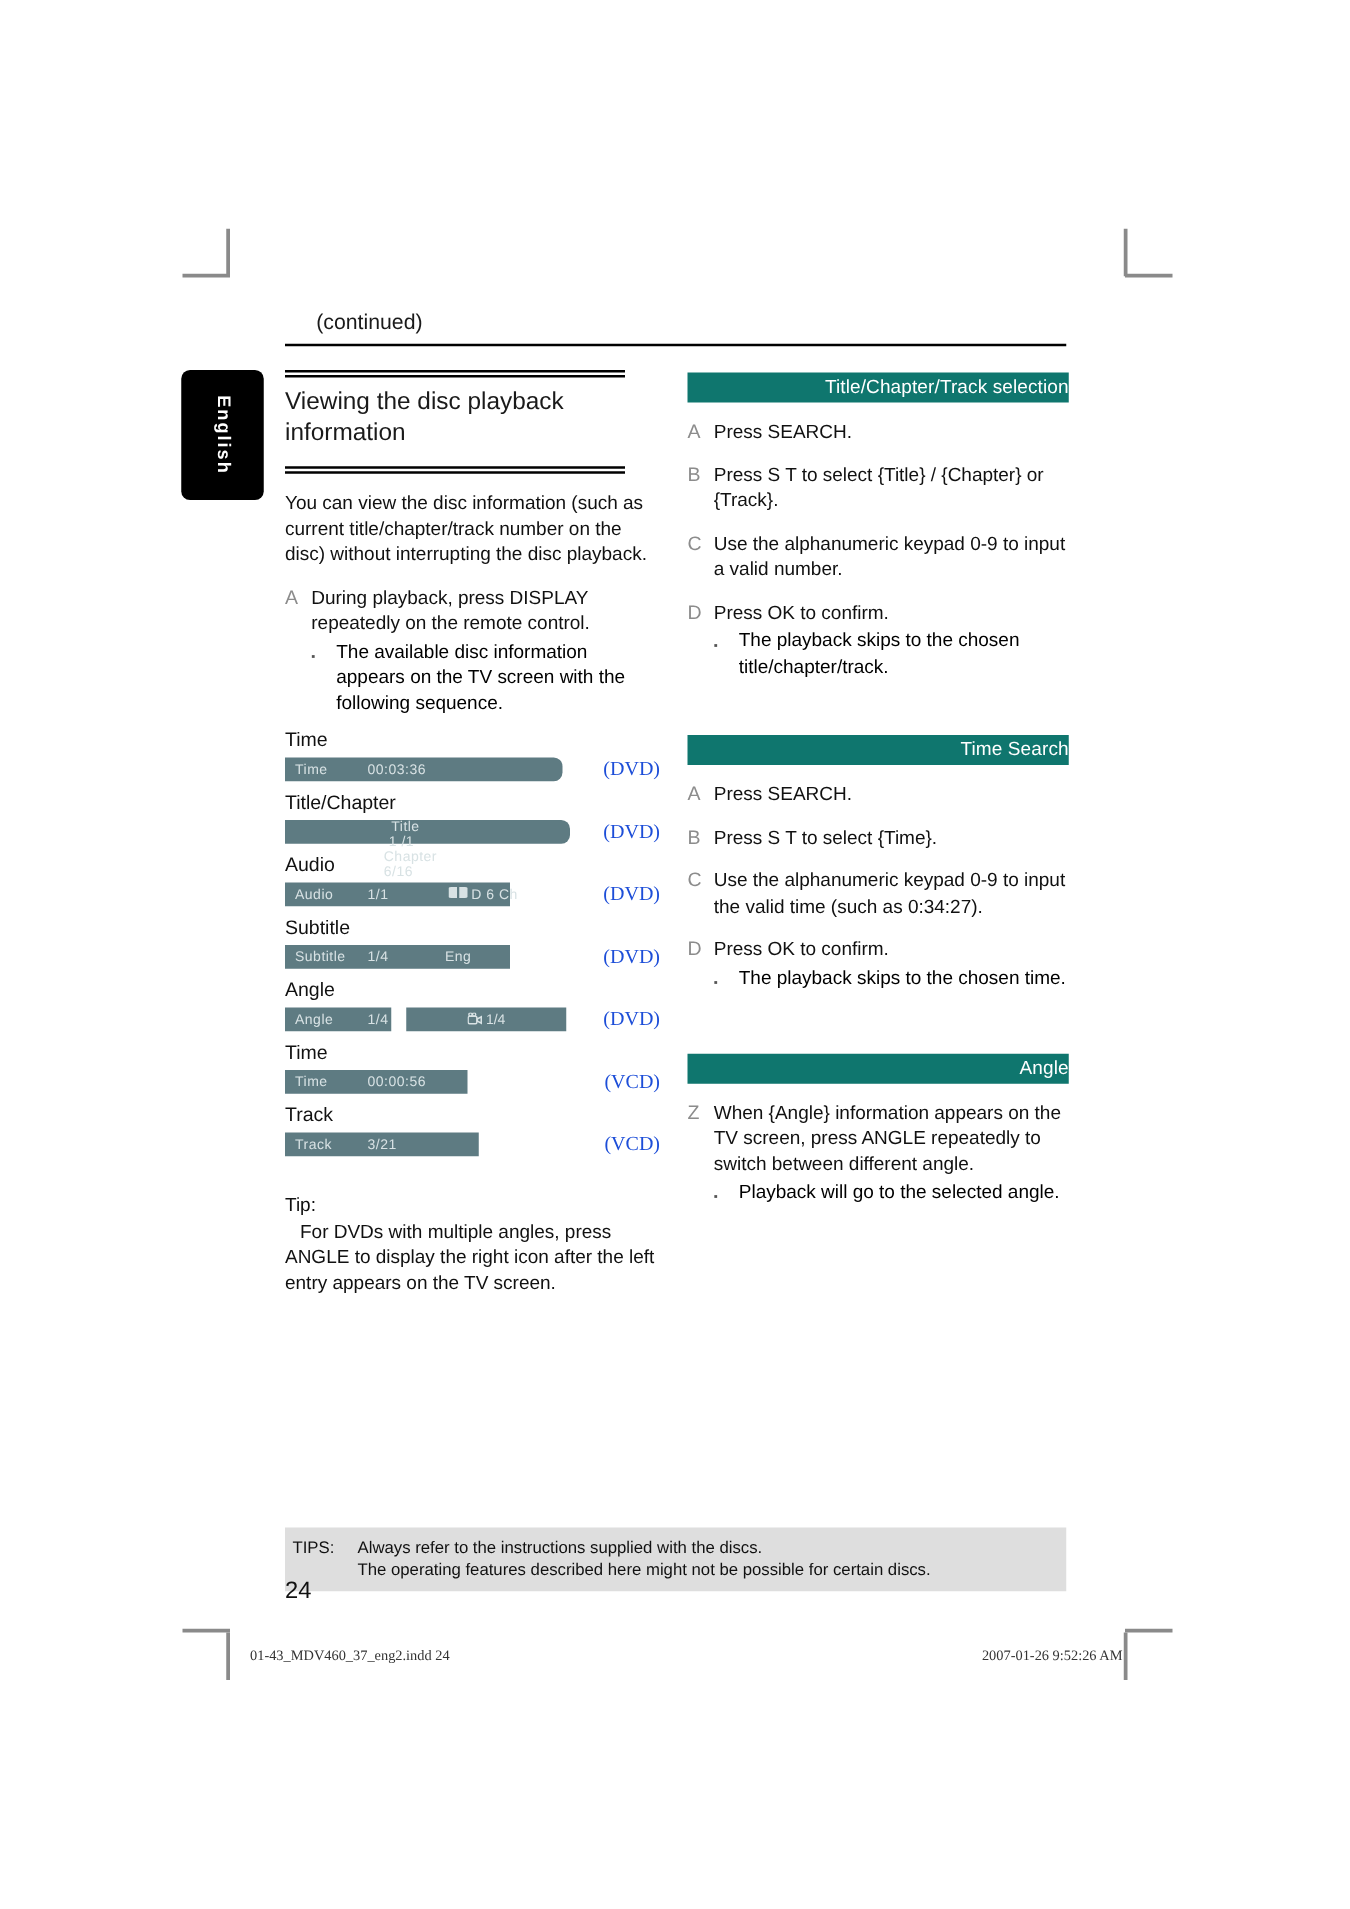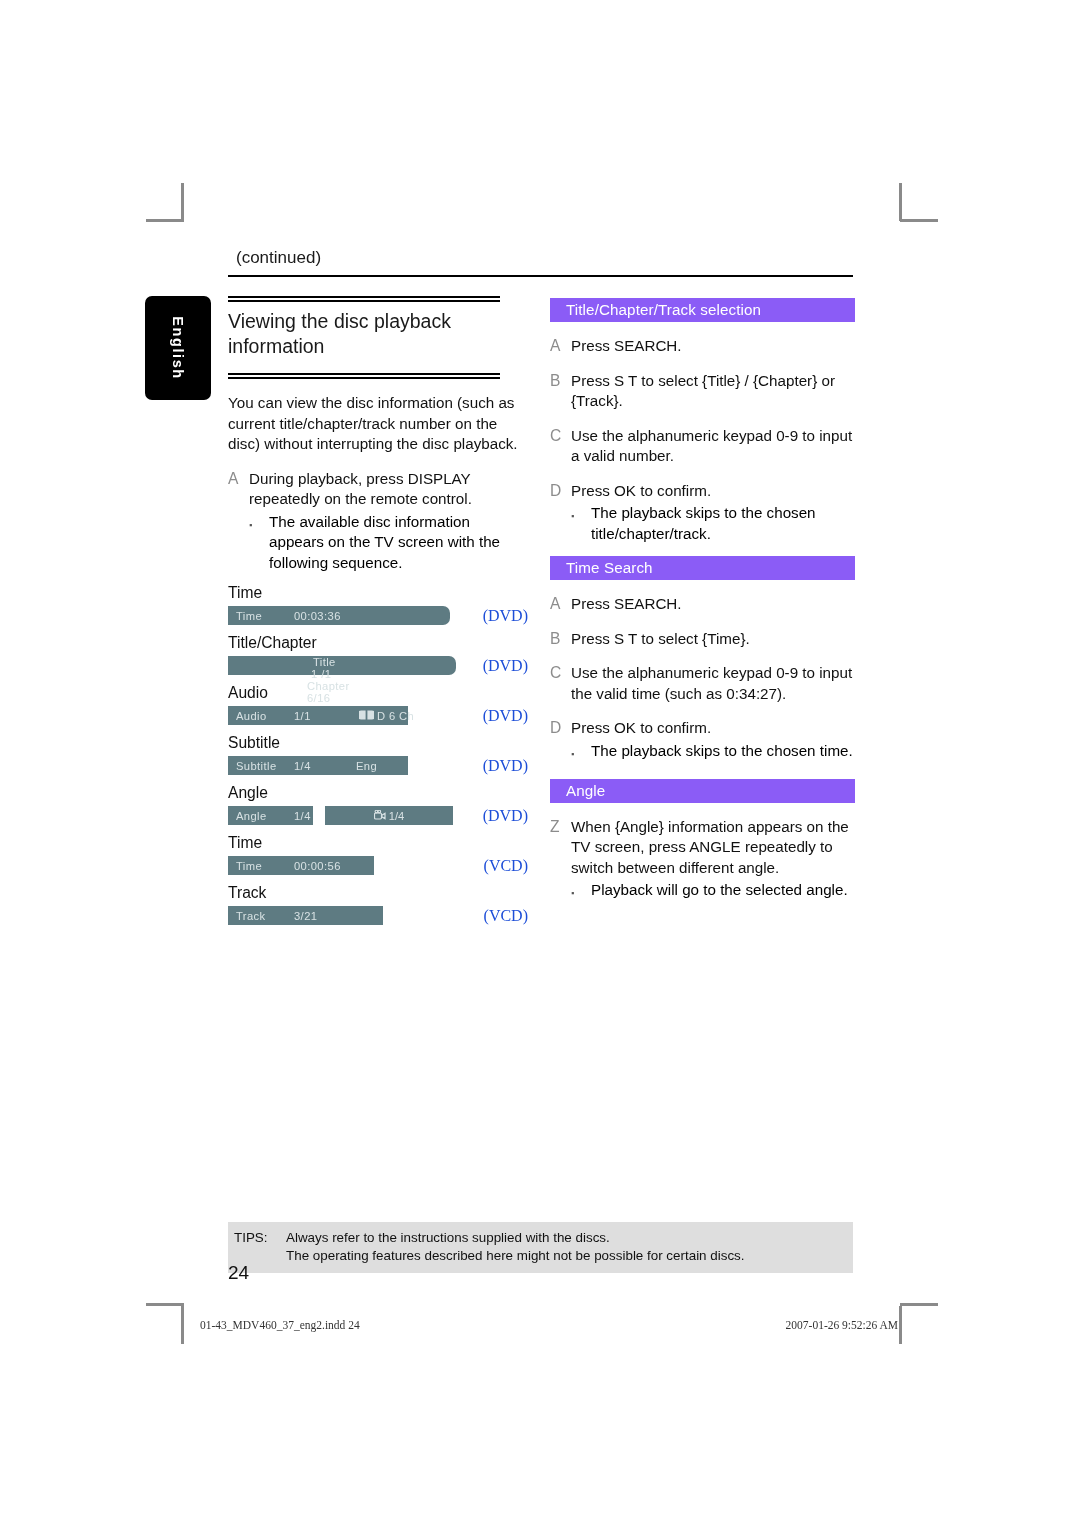--- a/index.html
+++ b/index.html
@@ -35,21 +35,21 @@
     width: 625px;
   }
   .page-title-row { display: flex; align-items: baseline; }
   .page-title {
     font-size: 29px;
     letter-spacing: 0.1px;
     color: #1a1a1a;
   }
   .page-title-cont {
     font-size: 17px;
-    margin-left: 8px;
+    margin-left: 25px;
     color: #1a1a1a;
   }
   .title-rule {
     margin-top: 7px;
     border-top: 2px solid #000;
     width: 625px;
   }
 
   
   .english-tab {
@@ -182,31 +182,32 @@
   }
   .cam-icon { margin-right: 2px; display: inline-flex; align-items: center; }
   .dd-logo {
     display: inline-flex;
     align-items: center;
     margin: 0 3px;
   }
 
   
   .gray-header {
-    background: #8b5cf6;
+    background: #0f766e;
     color: #ffffff;
     font-size: 15.2px;
     height: 24px;
     line-height: 24px;
     padding-left: 16px;
     width: 305px;
     box-sizing: border-box;
     letter-spacing: 0.1px;
-  }
-  .sec-block { margin-top: 12px; }
+    text-align: right;
+  }
+  .sec-block { margin-top: 44px; }
   .sec-block.first { margin-top: 2px; }
 
   
   .tip-block {
     margin-top: 30px;
     font-size: 15.2px;
     line-height: 20.5px;
     color: #111;
   }
   .tip-body { text-indent: 12px; }
@@ -392,20 +393,24 @@
           <div class="osd-bar" style="width: 155px;">
             <span class="f1">Track</span>
             <span class="f2">3/21</span>
           </div>
           <div style="flex: 1 1 0%; min-width: 10px;"></div>
           <div class="osd-disc">(VCD)</div>
         </div>
       </div>
     </div>
 
+  <div class="tip-block">
+    <div>Tip:</div>
+    <div class="tip-body">For DVDs with multiple angles, press ANGLE to display the right icon after the left entry appears on the TV screen.</div>
+  </div>
 </div>
 
 <div class="col-right">
   <div id="right-sections">
       <div class="sec-block first">
         <div class="gray-header">Title/Chapter/Track selection</div>
         <div class="step">
           <div class="step-letter">A</div>
           <div class="step-body">Press SEARCH.</div>
         </div>

